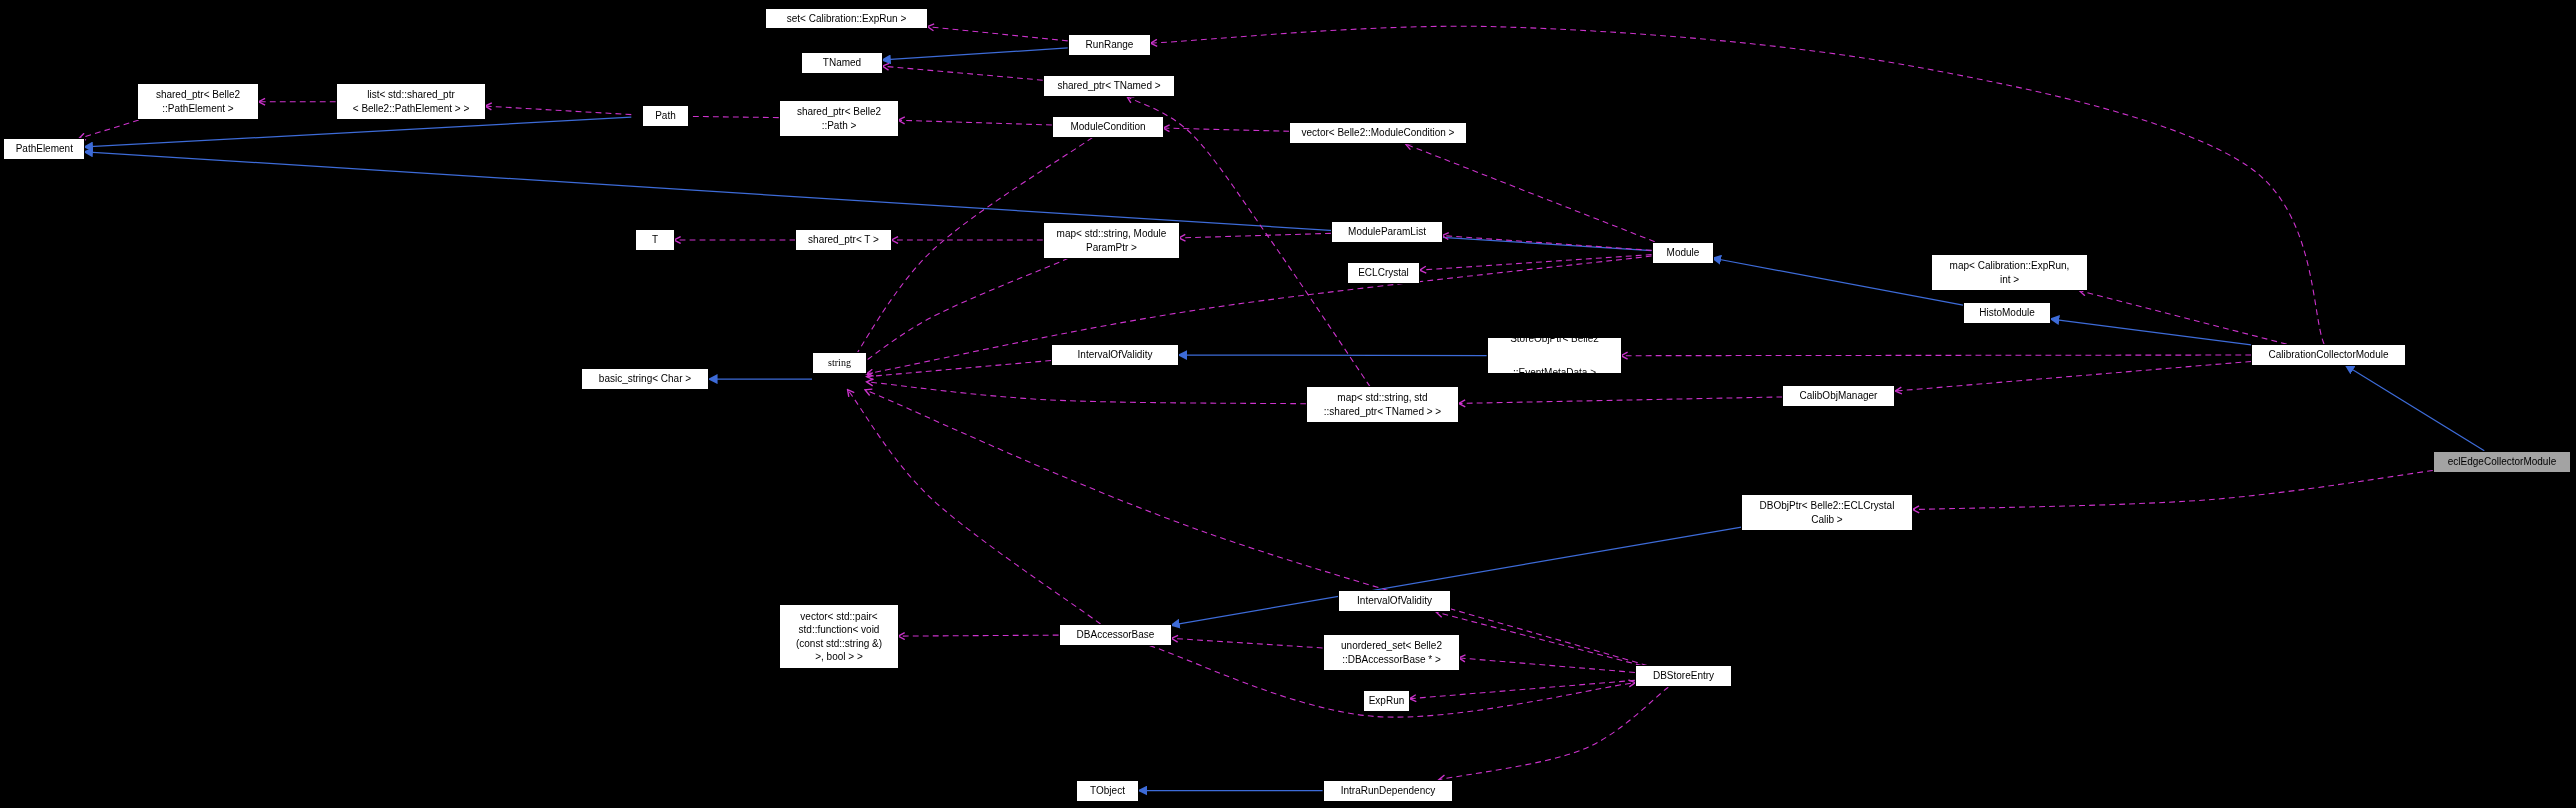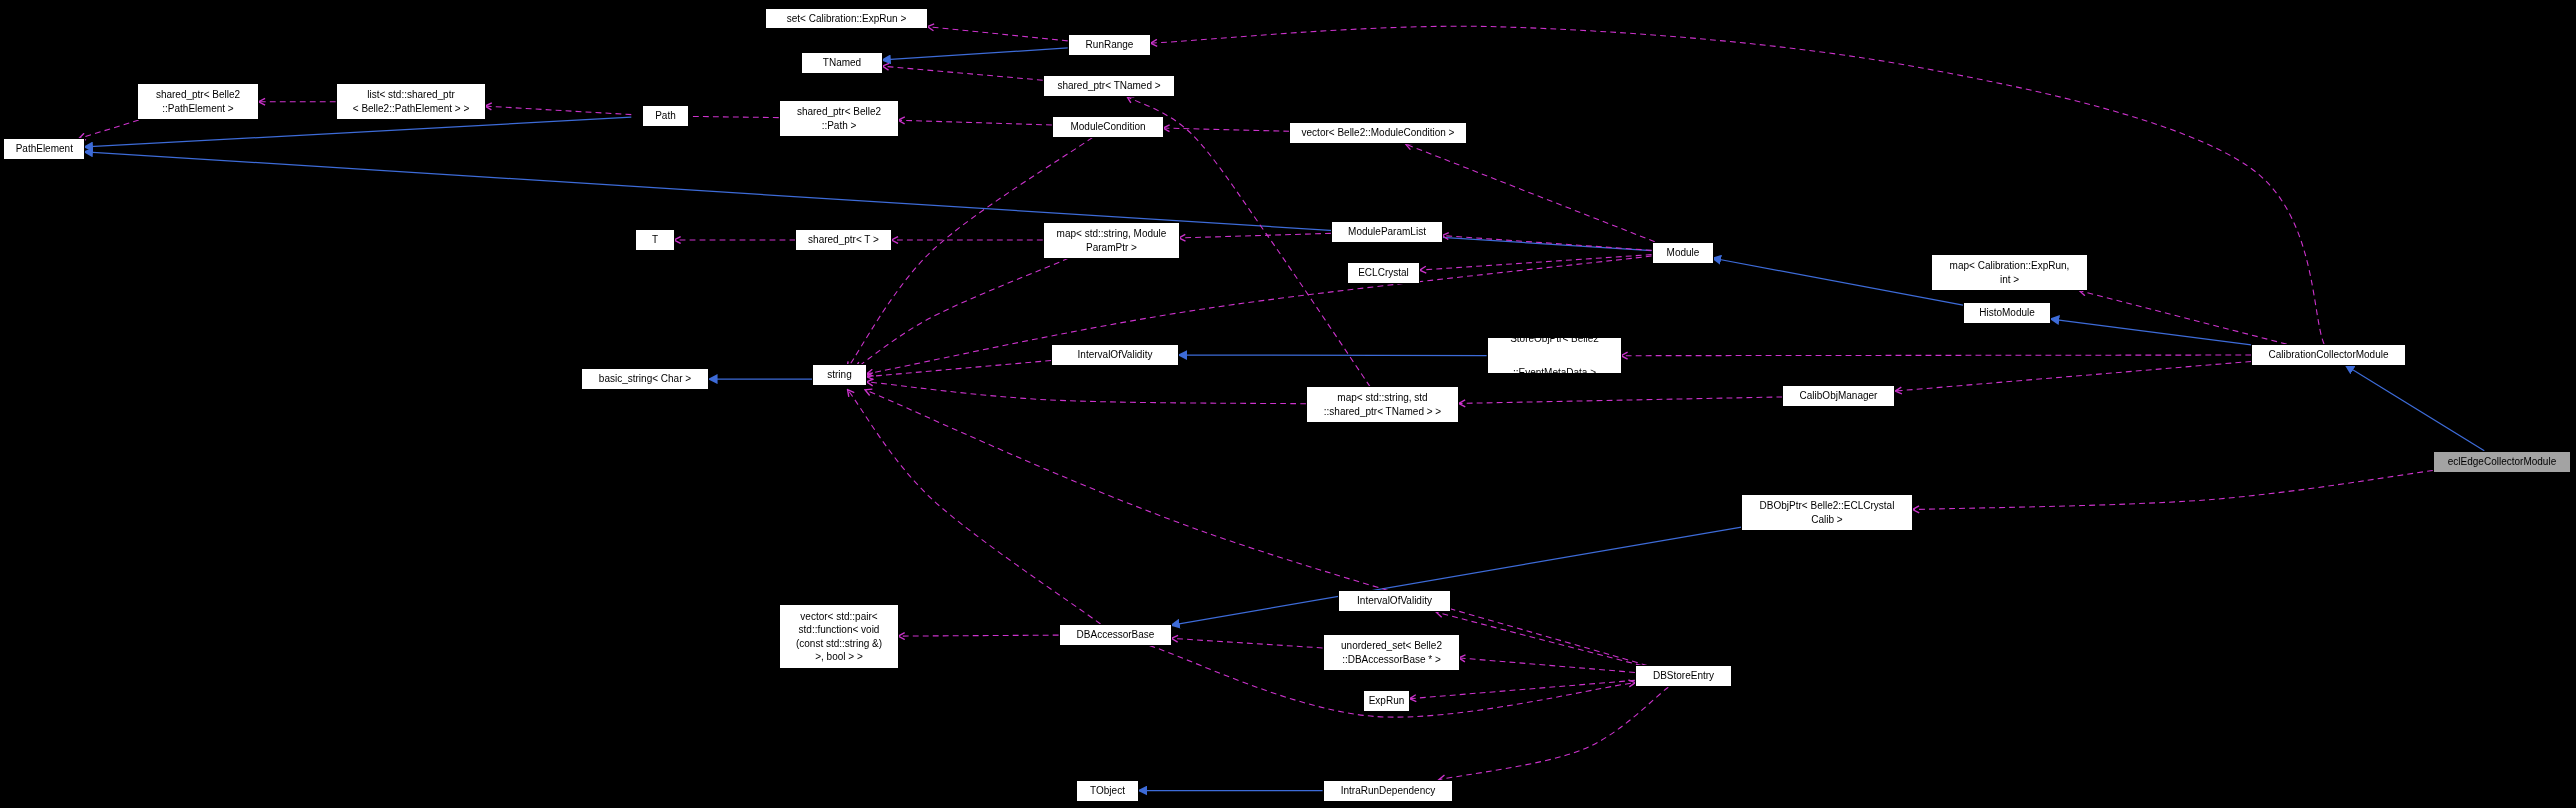--- a/index.html
+++ b/index.html
@@ -132,21 +132,21 @@
       <div class="node" style="left: 1931px; top: 254px; width: 157px; height: 37px;">
         <div>map&lt; Calibration::ExpRun,</div>
         <div>int &gt;</div>
       </div>
       <div class="node" style="left: 1963px; top: 302px; width: 88px; height: 21.7px;">
         <div>HistoModule</div>
       </div>
       <div class="node" style="left: 581px; top: 368px; width: 128px; height: 21.7px;">
         <div>basic_string&lt; Char &gt;</div>
       </div>
-      <div class="node" style="left: 812px; top: 364px; width: 55px; height: 21.7px;">
+      <div class="node" style="left: 812px; top: 352px; width: 55px; height: 21.7px; font-family: Liberation Serif, serif;">
         <div>string</div>
       </div>
       <div class="node" style="left: 1051px; top: 344px; width: 128px; height: 21.7px;">
         <div>IntervalOfValidity</div>
       </div>
       <div class="node" style="left: 1487px; top: 337px; width: 135px; height: 37px; gap: 20px;">
         <div>StoreObjPtr&lt; Belle2</div>
         <div>::EventMetaData &gt;</div>
       </div>
       <div class="node" style="left: 2251px; top: 344px; width: 155px; height: 21.7px;">

